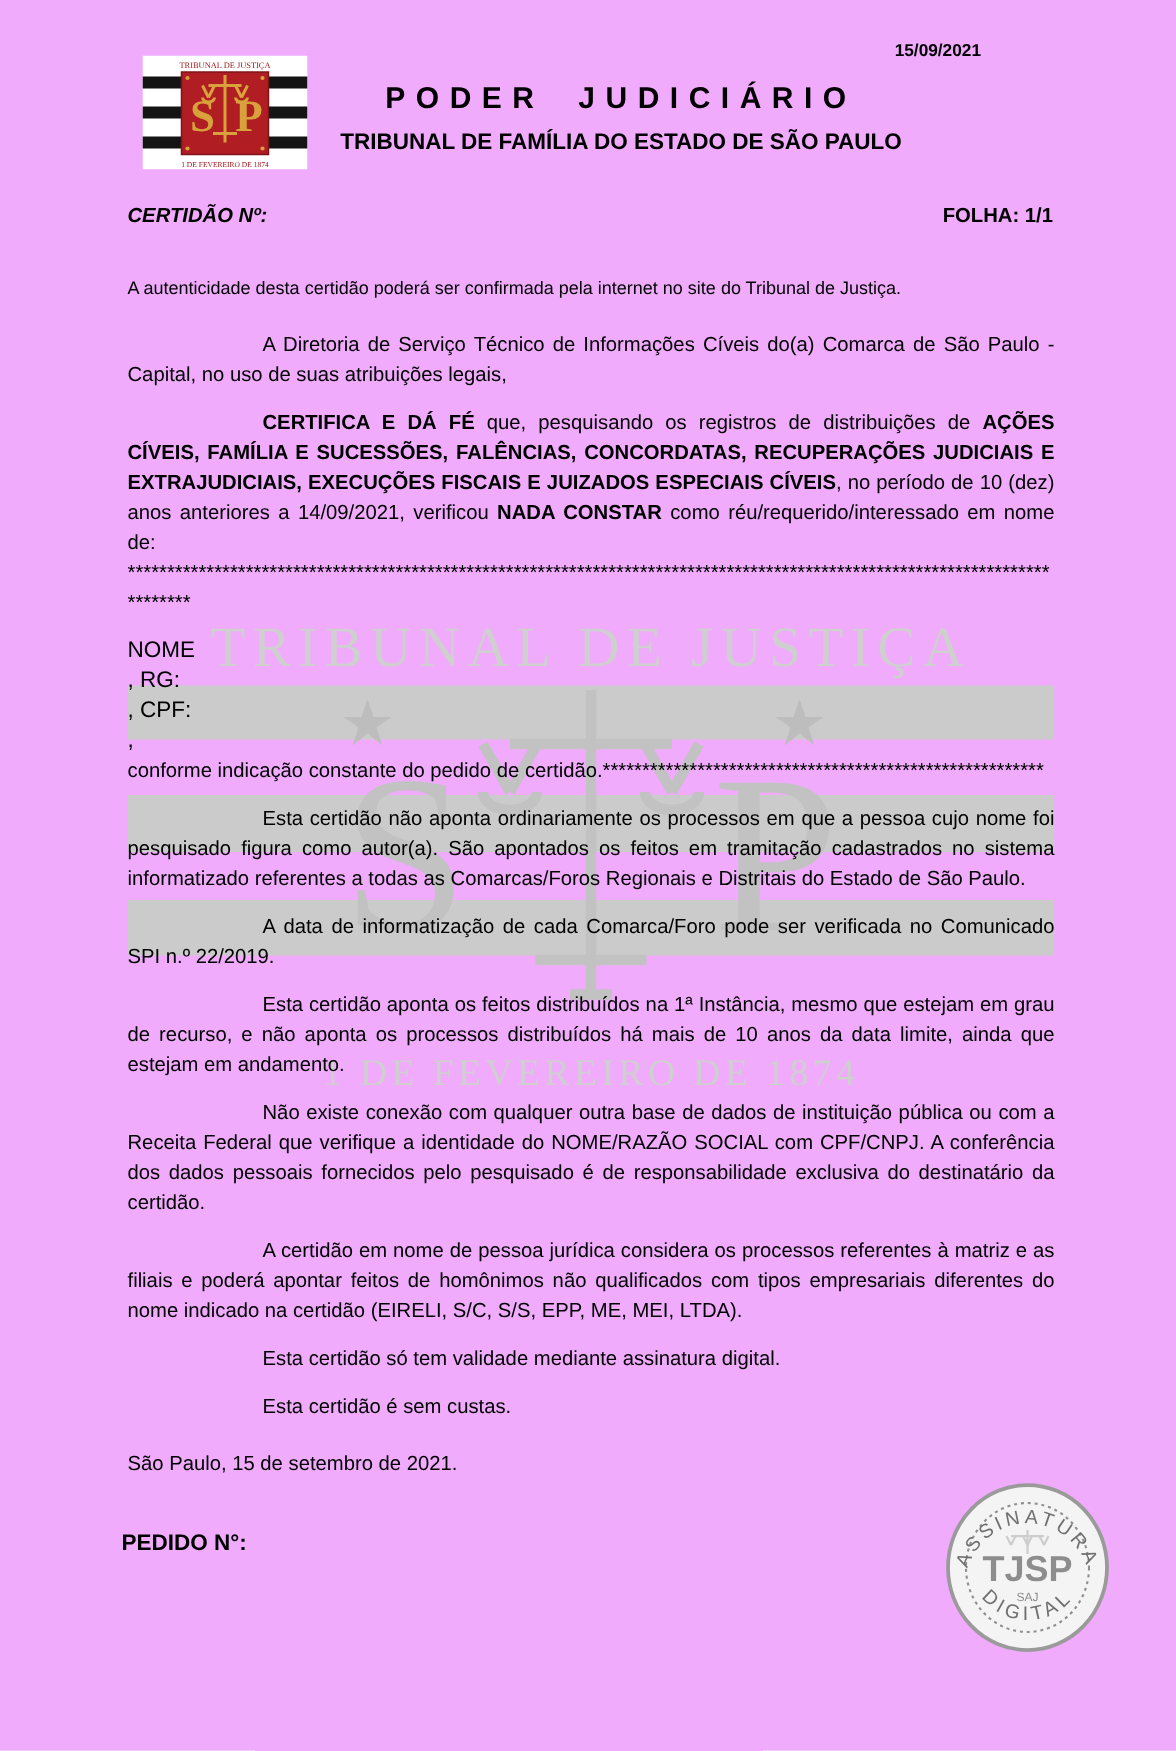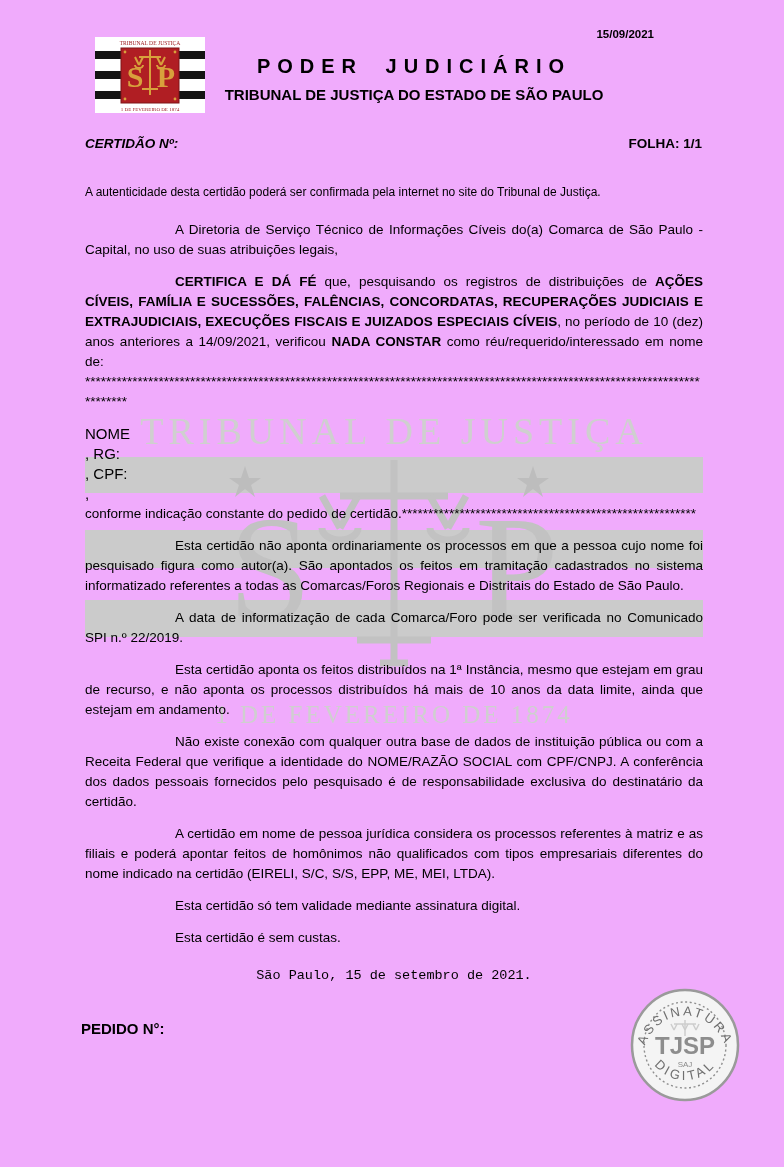--- a/index.html
+++ b/index.html
@@ -58,21 +58,21 @@
     margin-bottom:12px;
     overflow-wrap:break-word; word-wrap:break-word;
   }
   .no-indent { text-indent:0; }
   .name-line {
     display:flex; font-size:15px; line-height:20px;flex-direction:column;
   }
   .name-line .sp1 { flex:4.2; } .name-line .sp2 { flex:1.1; } .name-line .sp3 { flex:1.6; }
   .signoff {
     font-size:13.5px; line-height:20px;
-    text-align:center; margin-top:18px;font-family:Liberation Mono, monospace;
+    text-align:left; margin-top:18px;
   }
   
   .pedido-label {
     position:absolute; left:81px; top:1020px;
     font-size:15px; font-weight:bold; z-index:1;
   }
   .seal { position:absolute; left:628px; top:988px; width:114px; height:114px; }
 </style>
 </head>
 <body>
@@ -100,21 +100,21 @@
       <line x1="44" y1="20" x2="66" y2="20"></line>
       <path d="M40 20 l4 8 M48 20 l-4 8 M40 28 a4 3 0 0 0 8 0"></path>
       <path d="M62 20 l4 8 M70 20 l-4 8 M62 28 a4 3 0 0 0 8 0"></path>
       <line x1="47" y1="52" x2="63" y2="52"></line>
     </g>
     <text x="55" y="74" text-anchor="middle" font-family="Liberation Serif, serif" font-size="5" fill="#9e1b20">1 DE FEVEREIRO DE 1874</text>
   </svg>
 
   <div class="title-stack">
     <div class="title-org">PODER JUDICIÁRIO</div>
-    <div class="title-court">TRIBUNAL DE JUSTIÇA DO ESTADO DE SÃO PAULO</div>
+    <div class="title-court">TRIBUNAL DE FAMÍLIA DO ESTADO DE SÃO PAULO</div>
   </div>
 
   <div class="meta-row">
     <span class="cert-label">CERTIDÃO Nº:</span>
     <span>FOLHA: 1/1</span>
   </div>
   <div class="auth-note">A autenticidade desta certidão poderá ser confirmada pela internet no site do Tribunal de Justiça.</div>
 
   <svg class="watermark" viewBox="0 0 618 330">
     <text x="309" y="36" text-anchor="middle" font-family="Liberation Serif, serif" font-size="38" letter-spacing="5" fill="#cfcfcf">TRIBUNAL DE JUSTIÇA</text>

